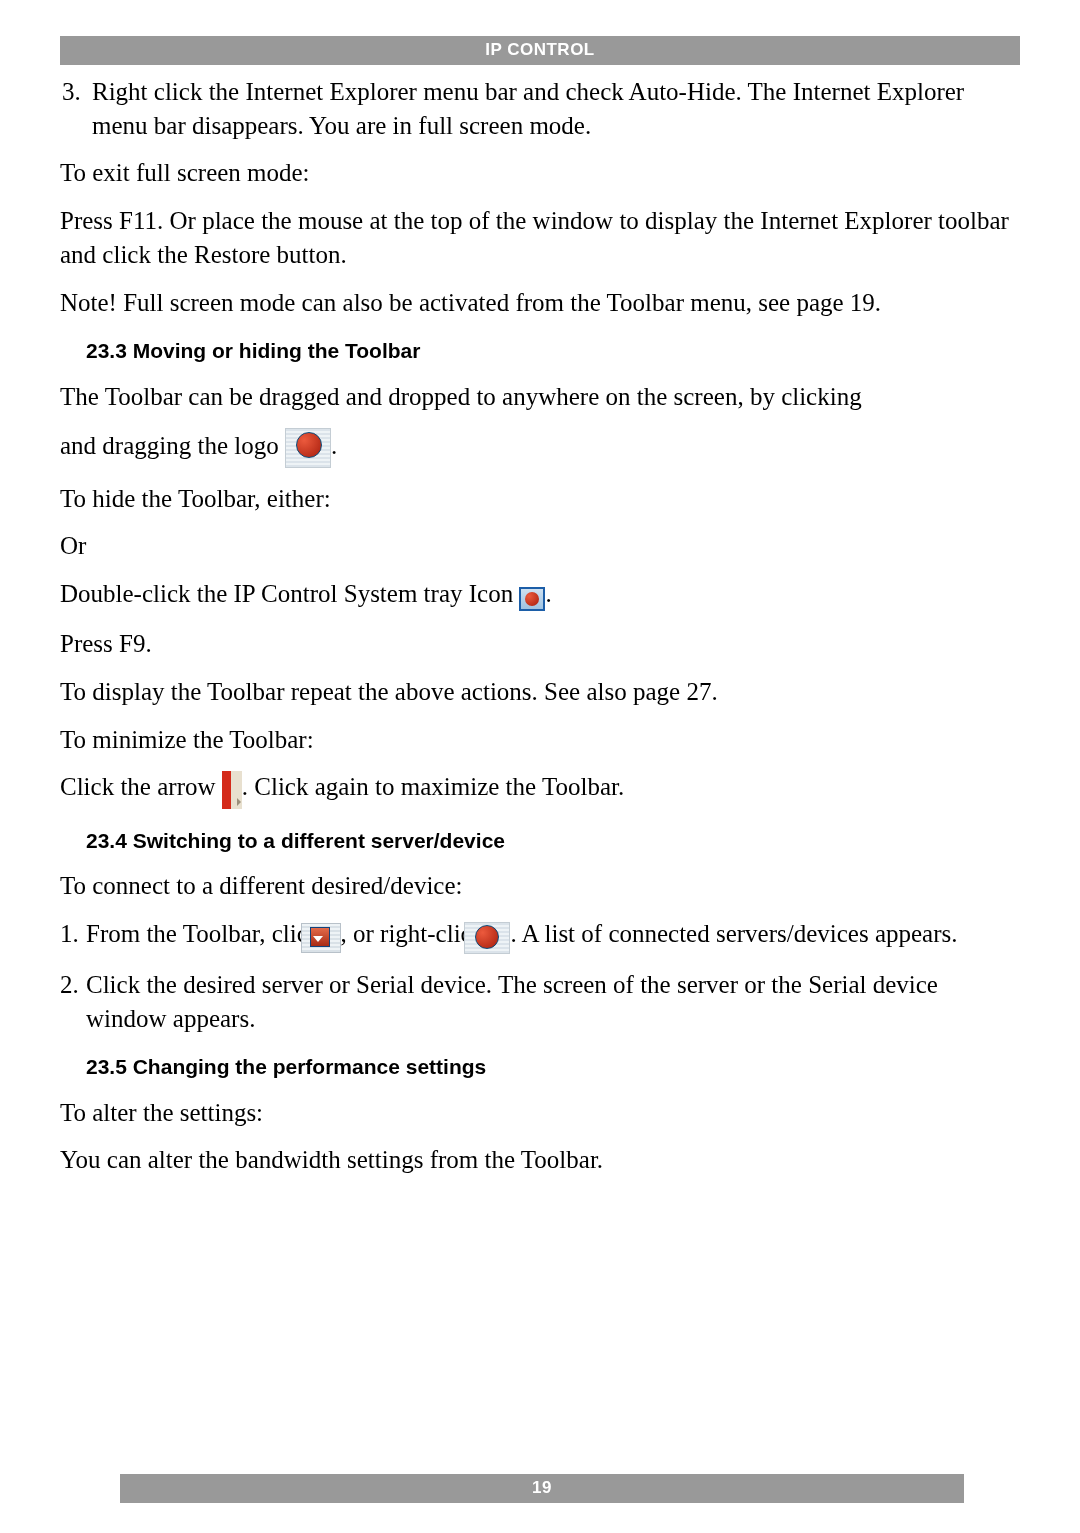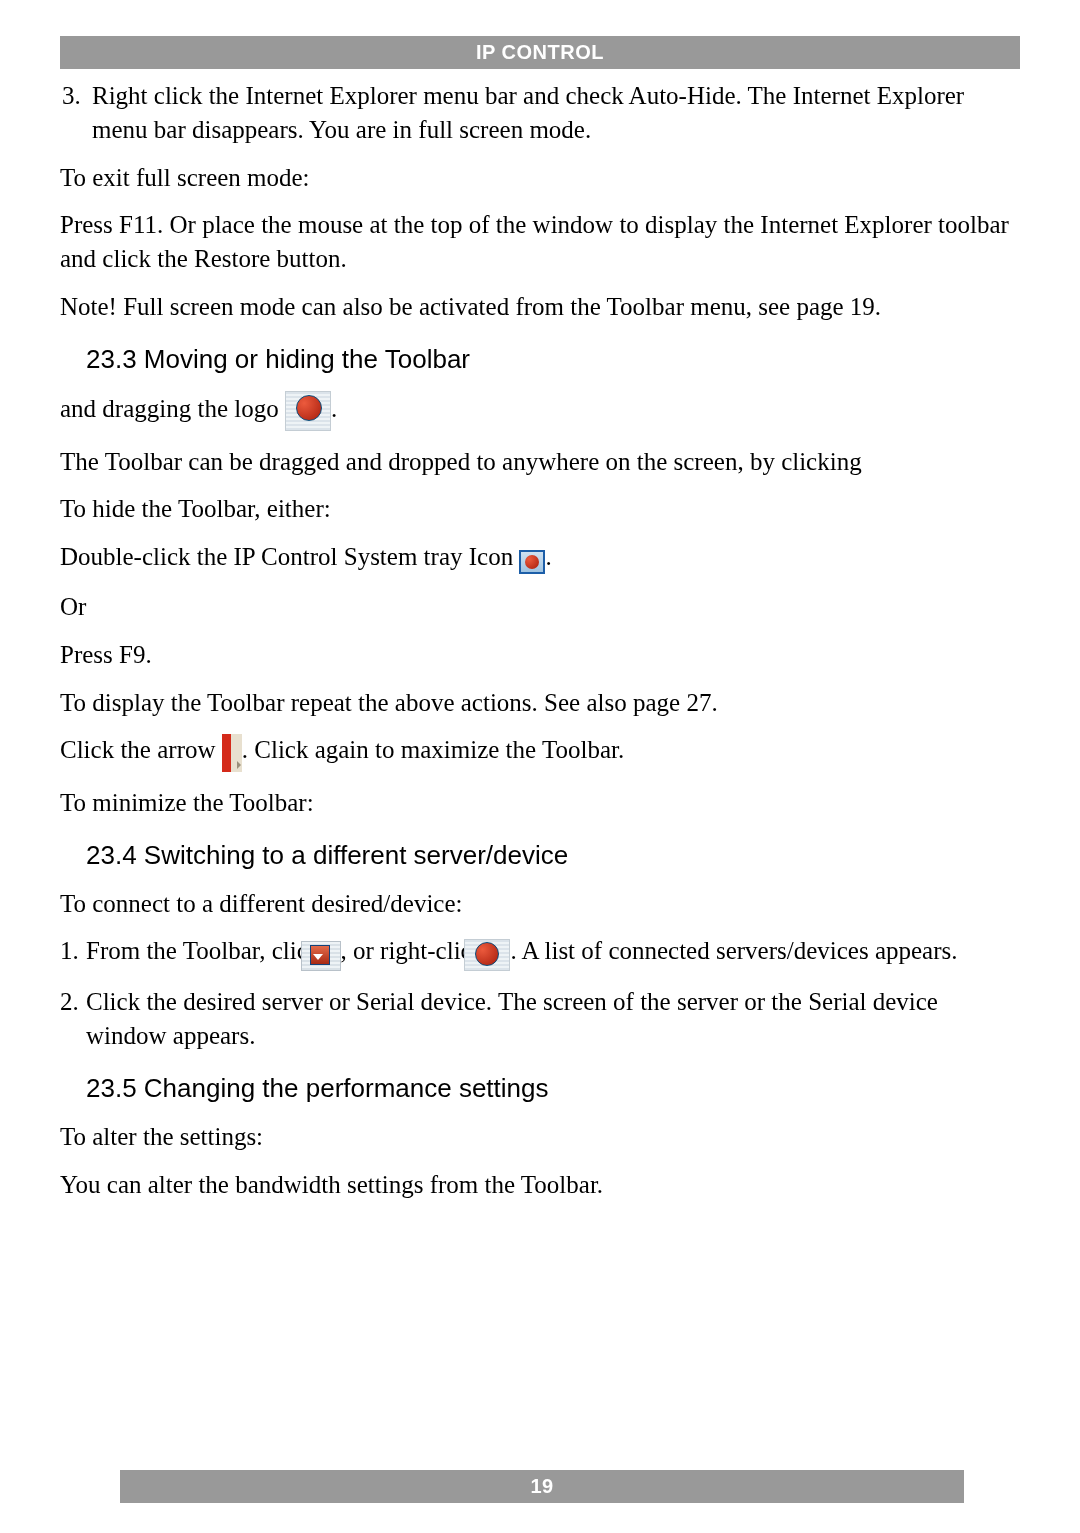--- a/index.html
+++ b/index.html
@@ -12,36 +12,36 @@
       color: #000;
       padding: 36px 60px 0 60px;
       line-height: 1.35;
     }
     .header-bar, .footer-bar {
       background: #999;
       color: #fff;
       font-family: Arial, Helvetica, sans-serif;
       font-weight: bold;
       text-align: center;
-      font-size: 20px;
+      font-size: 17px;
       padding: 3px 0;
       letter-spacing: 0.5px;
     }
     .header-bar { margin-bottom: 10px; }
     .footer-bar { position: absolute; left: 60px; right: 56px; bottom: 30px; }
     .content { position: relative; }
     p { margin: 10px 0 14px 0; }
     .list3 { margin-left: 2px; text-indent: -30px; padding-left: 30px; }
     .list3 .num { display: inline-block; width: 30px; text-indent: 0; }
     .numlist { margin-left: 0; text-indent: -26px; padding-left: 26px; }
     .numlist .num { display: inline-block; width: 26px; text-indent: 0; }
     h2 {
       font-family: Arial, Helvetica, sans-serif;
-      font-weight: normal;
-      font-size: 26px;
+      font-weight: bold;
+      font-size: 21px;
       margin: 18px 0 14px 26px;
     }
     .bold { font-weight: normal; }
     .icon-wrap { display: inline-block; vertical-align: middle; }
     .icon-toolbar-logo {
       display: inline-block; width: 46px; height: 40px;
       vertical-align: middle; position: relative;
       border: 1px solid #c4cdd4;
       background: repeating-linear-gradient(0deg,#dbe3ea 0,#dbe3ea 2px,#eef3f6 2px,#eef3f6 4px);
     }
@@ -125,45 +125,45 @@
     <p>To exit full screen mode:</p>
 
     <p>
       <span>Press </span><span class="bold">F11</span><span>. Or place the mouse at the top of the window to display the Internet Explorer toolbar and click the Restore button.</span>
     </p>
 
     <p>Note! Full screen mode can also be activated from the Toolbar menu, see page 19.</p>
 
     <h2>23.3 Moving or hiding the Toolbar</h2>
 
+    <p>The Toolbar can be dragged and dropped to anywhere on the screen, by clicking</p>
+
     <p>
       <span>and dragging the logo </span><span class="icon-wrap"><span class="icon-toolbar-logo"></span></span><span>.</span>
     </p>
 
-    <p>The Toolbar can be dragged and dropped to anywhere on the screen, by clicking</p>
+    <p>To hide the Toolbar, either:</p>
 
-    <p>To hide the Toolbar, either:</p>
+    <p>Or</p>
 
     <p>
       <span>Double-click the IP Control System tray Icon </span><span class="icon-wrap"><span class="icon-tray"></span></span><span>.</span>
     </p>
-
-    <p>Or</p>
 
     <p>
       <span>Press </span><span class="bold">F9</span><span>.</span>
     </p>
 
     <p>To display the Toolbar repeat the above actions. See also page 27.</p>
 
+    <p>To minimize the Toolbar:</p>
+
     <p>
       <span>Click the arrow </span><span class="icon-wrap"><span class="icon-arrow"></span></span><span>. Click again to maximize the Toolbar.</span>
     </p>
-
-    <p>To minimize the Toolbar:</p>
 
     <h2>23.4 Switching to a different server/device</h2>
 
     <p>To connect to a different desired/device:</p>
 
     <p class="numlist">
       <span class="num">1.</span><span>From the Toolbar, click </span><span class="icon-wrap"><span class="icon-server"></span></span><span>, or right-click </span><span class="icon-wrap"><span class="icon-toolbar-logo2"></span></span><span>. A list of connected servers/devices appears.</span>
     </p>
 
     <p class="numlist">

